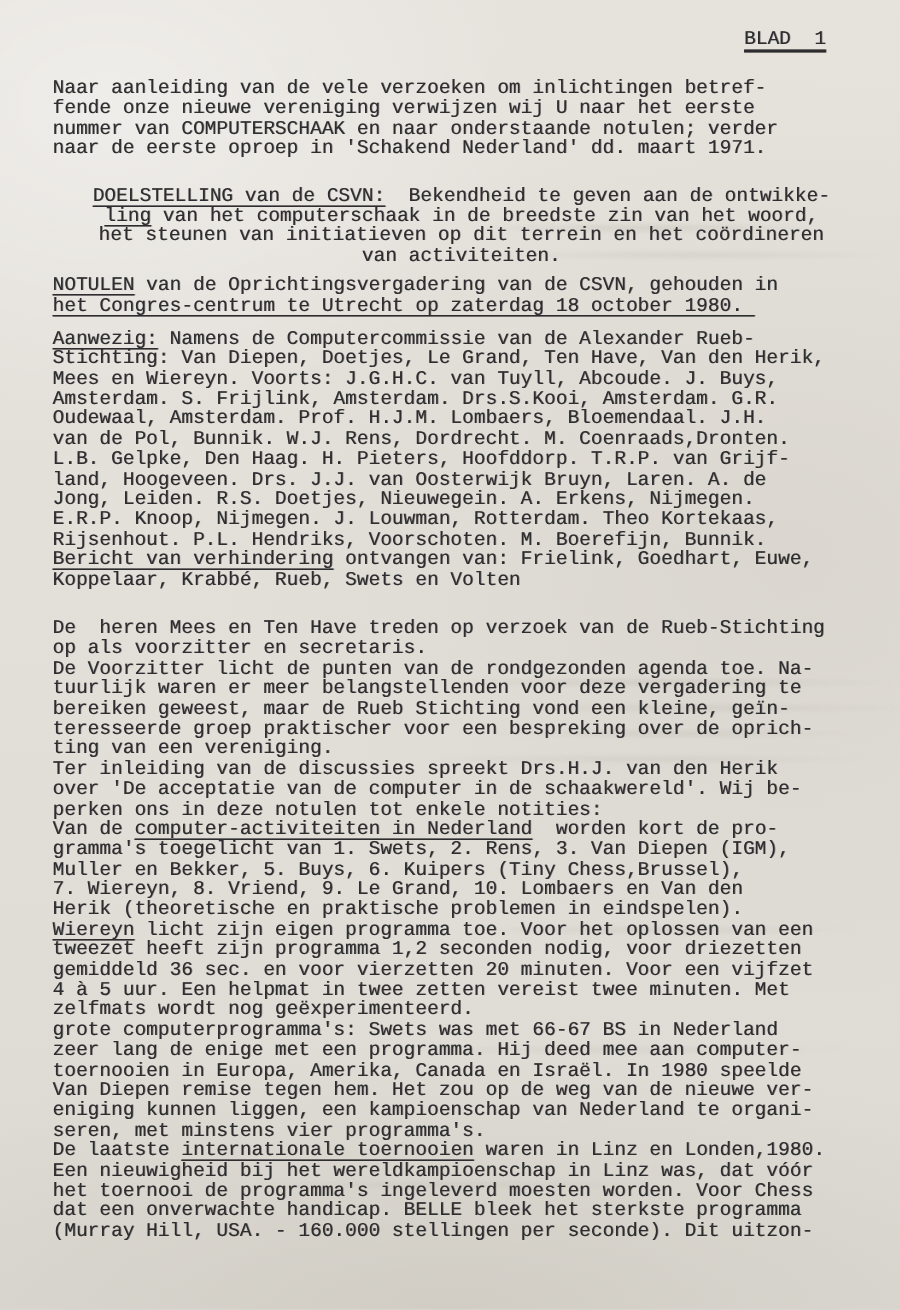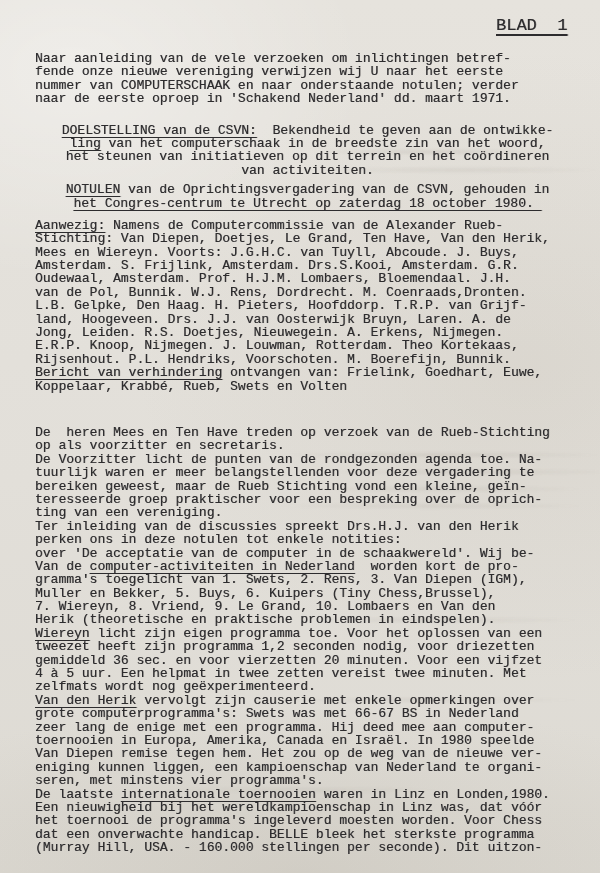--- a/index.html
+++ b/index.html
@@ -22,39 +22,39 @@
       radial-gradient(ellipse 210px 5px at 470px 472px, rgba(118,110,98,0.10), transparent 70%),
       radial-gradient(ellipse 190px 5px at 450px 489px, rgba(118,110,98,0.10), transparent 70%),
       radial-gradient(ellipse 220px 5px at 430px 506px, rgba(118,110,98,0.09), transparent 70%),
       radial-gradient(ellipse 200px 5px at 440px 620px, rgba(118,110,98,0.09), transparent 70%),
       radial-gradient(ellipse 230px 5px at 420px 700px, rgba(118,110,98,0.08), transparent 70%),
       radial-gradient(ellipse 200px 5px at 300px 790px, rgba(118,110,98,0.07), transparent 70%);
   }
   .sheet{position:relative;z-index:1;}
   .blad{
     position:absolute;top:19px;left:496px;
-    font-size:17px;line-height:13.4px;white-space:pre;
+    font-size:13px;line-height:13.4px;white-space:pre;
     color:var(--ink,#2d2c2e);
     text-shadow:0.5px 0 0 rgba(45,44,46,0.55);
   }
   .blad .u{
     text-decoration:underline;
     text-decoration-thickness:1.5px;
     text-underline-offset:3.5px;
   }
   .content{
     position:absolute;top:52px;left:35px;width:545px;
     color:var(--ink,#2d2c2e);
     font-size:13px;
   }
   .para{margin:0;padding:0;}
   .para:nth-child(2){margin-top:18px;text-align:center;}
-  .para:nth-child(3){margin-top:6px;text-align:center;}
+  .para:nth-child(3){margin-top:6px;}
   .para:nth-child(4){margin-top:9px;}
-  .para:nth-child(5){margin-top:33px;}
+  .para:nth-child(5){margin-top:19px;}
   .para:nth-child(6){margin-top:0;}
   .line{
     height:13.4px;line-height:13.4px;white-space:pre;
     text-shadow:0.5px 0 0 rgba(45,44,46,0.5);
   }
   .u{
     text-decoration:underline;
     text-decoration-thickness:1.3px;
     text-underline-offset:2.5px;
   }
@@ -102,33 +102,32 @@
         <div class="line"><span>De  heren Mees en Ten Have treden op verzoek van de Rueb-Stichting</span></div>
         <div class="line"><span>op als voorzitter en secretaris.</span></div>
       </div>
       <div class="para">
         <div class="line"><span>De Voorzitter licht de punten van de rondgezonden agenda toe. Na-</span></div>
         <div class="line"><span>tuurlijk waren er meer belangstellenden voor deze vergadering te</span></div>
         <div class="line"><span>bereiken geweest, maar de Rueb Stichting vond een kleine, geïn-</span></div>
         <div class="line"><span>teresseerde groep praktischer voor een bespreking over de oprich-</span></div>
         <div class="line"><span>ting van een vereniging.</span></div>
         <div class="line"><span>Ter inleiding van de discussies spreekt Drs.H.J. van den Herik</span></div>
+        <div class="line"><span>over 'De acceptatie van de computer in de schaakwereld'. Wij be-</span></div>
         <div class="line"><span>perken ons in deze notulen tot enkele notities:</span></div>
-        <div class="line"><span>over 'De acceptatie van de computer in de schaakwereld'. Wij be-</span></div>
         <div class="line"><span>Van de </span><span class="u">computer-activiteiten in Nederland</span><span>  worden kort de pro-</span></div>
         <div class="line"><span>gramma's toegelicht van 1. Swets, 2. Rens, 3. Van Diepen (IGM),</span></div>
         <div class="line"><span>Muller en Bekker, 5. Buys, 6. Kuipers (Tiny Chess,Brussel),</span></div>
         <div class="line"><span>7. Wiereyn, 8. Vriend, 9. Le Grand, 10. Lombaers en Van den</span></div>
         <div class="line"><span>Herik (theoretische en praktische problemen in eindspelen).</span></div>
         <div class="line"><span class="u">Wiereyn</span><span> licht zijn eigen programma toe. Voor het oplossen van een</span></div>
         <div class="line"><span>tweezet heeft zijn programma 1,2 seconden nodig, voor driezetten</span></div>
         <div class="line"><span>gemiddeld 36 sec. en voor vierzetten 20 minuten. Voor een vijfzet</span></div>
         <div class="line"><span>4 à 5 uur. Een helpmat in twee zetten vereist twee minuten. Met</span></div>
         <div class="line"><span>zelfmats wordt nog geëxperimenteerd.</span></div>
-        <div class="line"><span class="u">Van den Herik</span><span> vervolgt zijn causerie met enkele opmerkingen over</span></div>
         <div class="line"><span>grote computerprogramma's: Swets was met 66-67 BS in Nederland</span></div>
         <div class="line"><span>zeer lang de enige met een programma. Hij deed mee aan computer-</span></div>
         <div class="line"><span>toernooien in Europa, Amerika, Canada en Israël. In 1980 speelde</span></div>
         <div class="line"><span>Van Diepen remise tegen hem. Het zou op de weg van de nieuwe ver-</span></div>
         <div class="line"><span>eniging kunnen liggen, een kampioenschap van Nederland te organi-</span></div>
         <div class="line"><span>seren, met minstens vier programma's.</span></div>
         <div class="line"><span>De laatste </span><span class="u">internationale toernooien</span><span> waren in Linz en Londen,1980.</span></div>
         <div class="line"><span>Een nieuwigheid bij het wereldkampioenschap in Linz was, dat vóór</span></div>
         <div class="line"><span>het toernooi de programma's ingeleverd moesten worden. Voor Chess</span></div>
         <div class="line"><span>dat een onverwachte handicap. BELLE bleek het sterkste programma</span></div>

